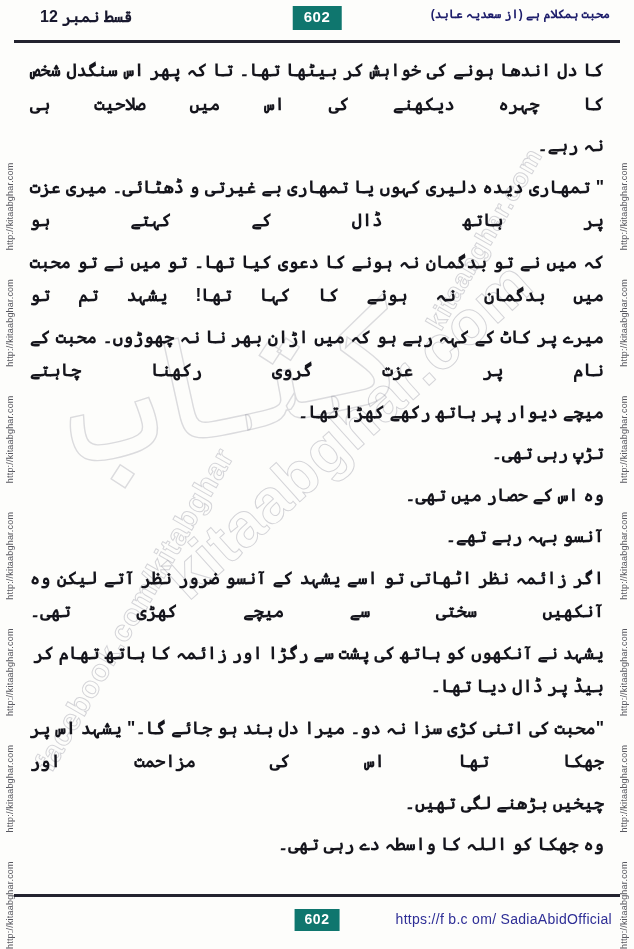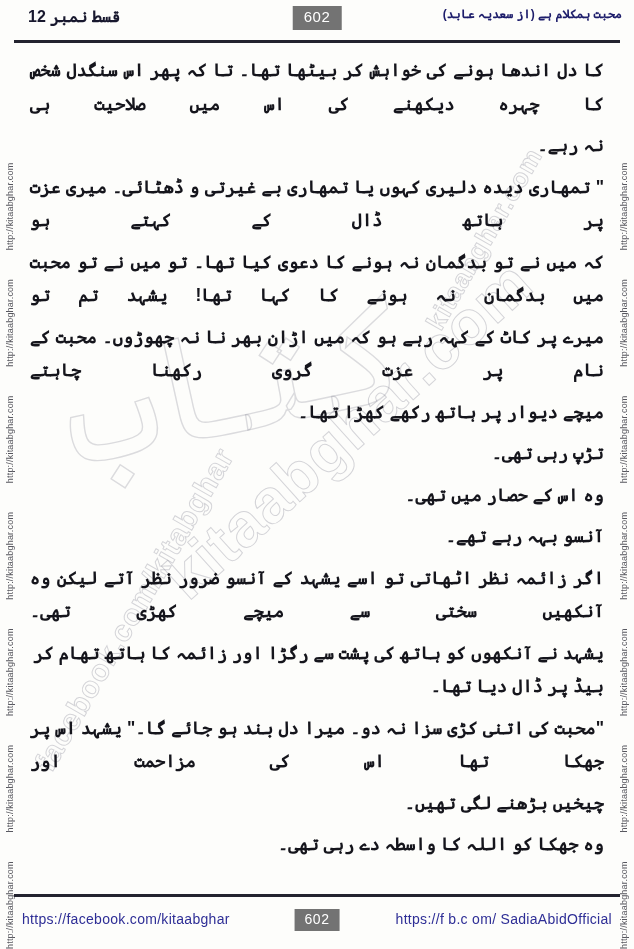--- a/index.html
+++ b/index.html
@@ -53,21 +53,21 @@
   
   .header {
     position: absolute;
     top: 0; left: 0; right: 0;
     height: 42px;
     z-index: 5;
   }
   .header-inner {
     position: relative;
     height: 42px;
-    margin: 0 10px;
+    margin: 0 22px;
   }
   .hdr-title {
     position: absolute;
     right: 2px;
     top: 7px;
     direction: rtl;
     font-size: 12px;
     color: #1d1d6b;
     font-weight: 600;
     white-space: nowrap;
@@ -80,24 +80,24 @@
     font-size: 16px;
     color: #18182e;
     font-weight: 700;
     white-space: nowrap;
   }
   .page-badge {
     position: absolute;
     left: 50%;
     transform: translateX(-50%);
     top: 6px;
-    background: #737373;
+    background: #0f766e;
     color: #ffffff;
     font-size: 15px;
-    font-weight: 400;
+    font-weight: 700;
     padding: 3px 11px 4px 11px;
     letter-spacing: .5px;
     line-height: 1.1;
   }
   .rule-top {
     position: absolute;
     left: 14px;
     right: 14px;
     top: 40px;
     height: 3px;
@@ -278,19 +278,18 @@
       <p class="ln just">اگر زائمہ نظر اٹھاتی تو اسے یشہد کے آنسو ضرور نظر آتے لیکن وہ آنکھیں سختی سے میچے کھڑی تھی۔</p>
       <p class="ln right">یشہد نے آنکھوں کو ہاتھ کی پشت سے رگڑا اور زائمہ کا ہاتھ تھام کر بیڈ پر ڈال دیا تھا۔</p>
       <p class="ln just">"محبت کی اتنی کڑی سزا نہ دو۔ میرا دل بند ہو جائے گا۔" یشہد اس پر جھکا تھا اس کی مزاحمت اور</p>
       <p class="ln right">چیخیں بڑھنے لگی تھیں۔</p>
       <p class="ln right">وہ جھکا کو اللہ کا واسطہ دے رہی تھی۔</p>
     </div>
 
   <div class="rule-bottom"></div>
   <div class="footer">
     <div class="footer-inner">
-      <div class="f-left">https://facebook.com/kitaabghar</div>
       <div class="page-badge">602</div>
       <div class="f-right">https://f b.c om/ SadiaAbidOfficial</div>
     </div>
   </div>
 
 </div>
 
 </body></html>

